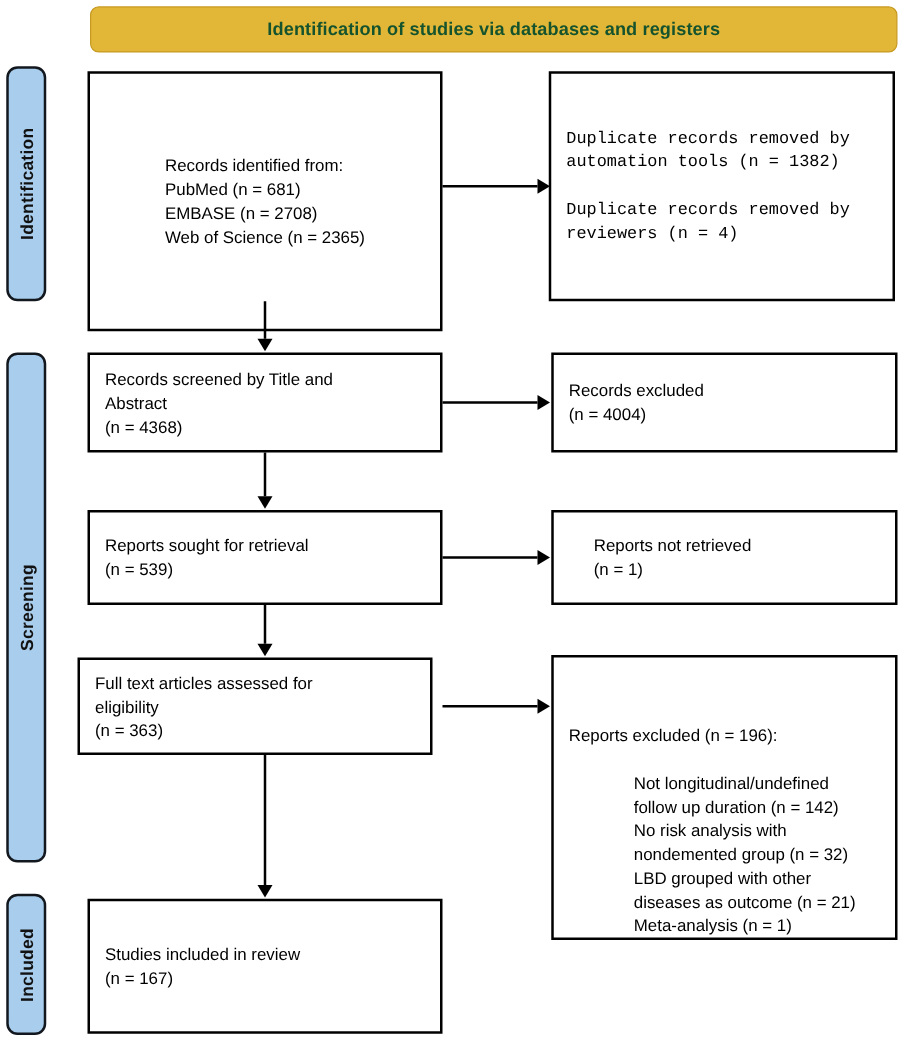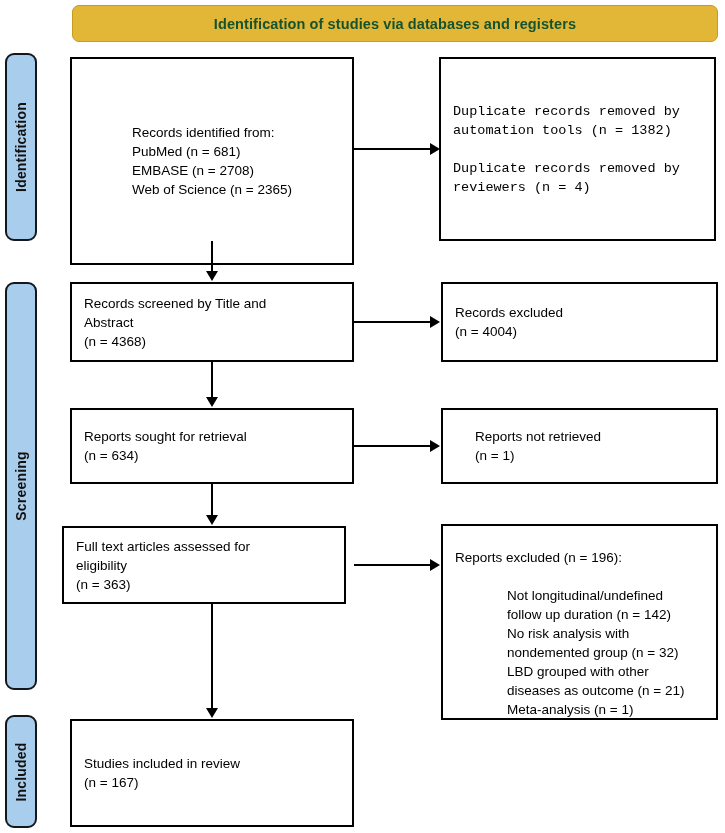--- a/index.html
+++ b/index.html
@@ -91,21 +91,21 @@
   #box-records-identified    { left: 70px; top: 57px;  width: 284px; height: 208px; align-items: center; }
   #box-records-screened      { left: 70px; top: 282px; width: 284px; height: 80px;  }
   #box-reports-sought        { left: 70px; top: 408px; width: 284px; height: 76px;  }
   #box-fulltext-assessed     { left: 62px; top: 526px; width: 284px; height: 78px;  }
   #box-studies-included      { left: 70px; top: 719px; width: 284px; height: 108px; }
 
   
   #box-duplicates-removed    { left: 439px; top: 57px;  width: 277px; height: 184px; font-family: Liberation Mono, monospace; }
   #box-records-excluded      { left: 441px; top: 282px; width: 277px; height: 80px;  }
   #box-reports-not-retrieved { left: 441px; top: 408px; width: 277px; height: 76px; padding-left: 20px;  }
-  #box-reports-excluded      { left: 441px; top: 524px; width: 277px; height: 196px; justify-content: center; }
+  #box-reports-excluded      { left: 441px; top: 524px; width: 277px; height: 228px; justify-content: flex-end; }
   #box-reports-excluded .box-text { padding-top: 0; }
   #box-reports-excluded .head-line { margin-top: 22px; }
   #box-reports-excluded .detail-lines { margin-top: 19px; padding-left: 64px; }
 
   
   .vline {
     position: absolute;
     width: 2px;
     background: #000000;
   }
@@ -191,21 +191,21 @@
 (n = 4368)</div>
   </div>
 
   <div class="box" id="box-records-excluded">
     <div class="box-text">Records excluded
 (n = 4004)</div>
   </div>
 
   <div class="box" id="box-reports-sought">
     <div class="box-text">Reports sought for retrieval
-(n = 634)</div>
+(n = 539)</div>
   </div>
 
   <div class="box" id="box-reports-not-retrieved">
     <div class="box-text">Reports not retrieved
 (n = 1)</div>
   </div>
 
   <div class="box" id="box-fulltext-assessed">
     <div class="box-text">Full text articles assessed for
 eligibility

